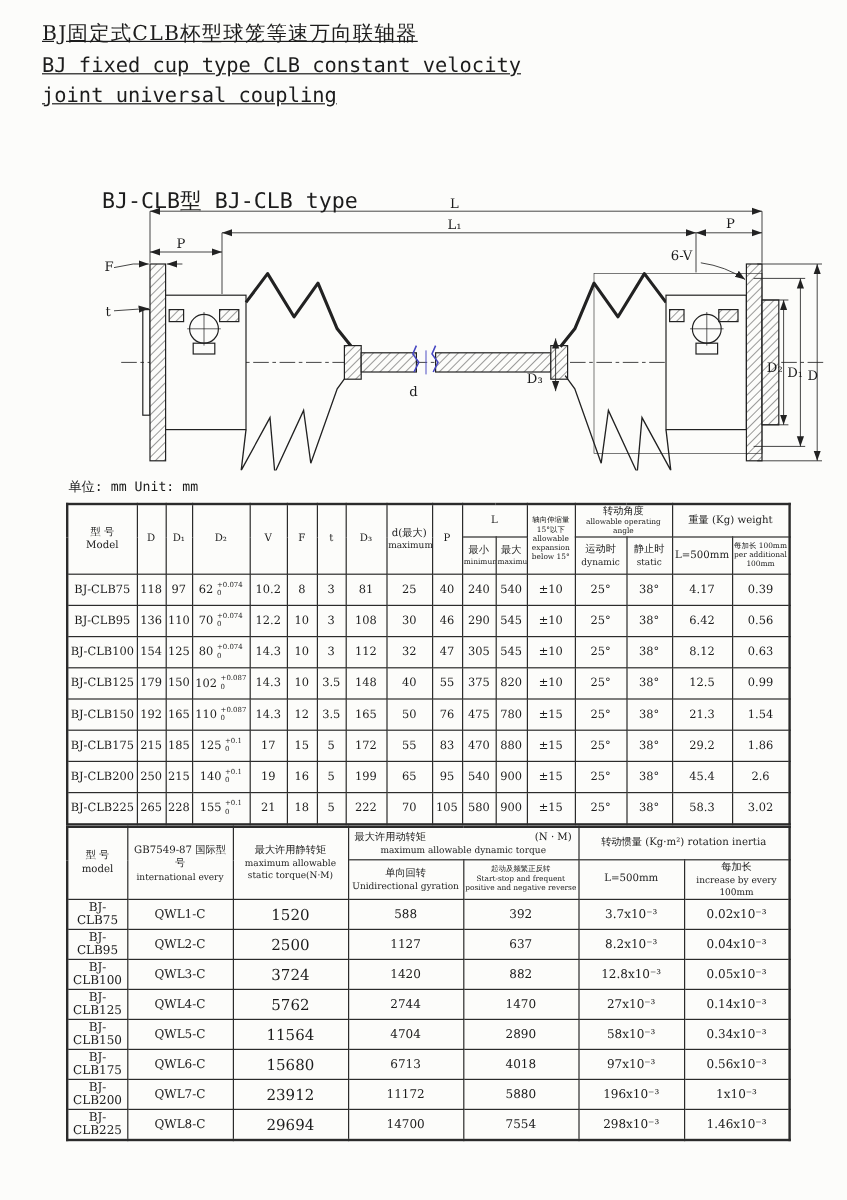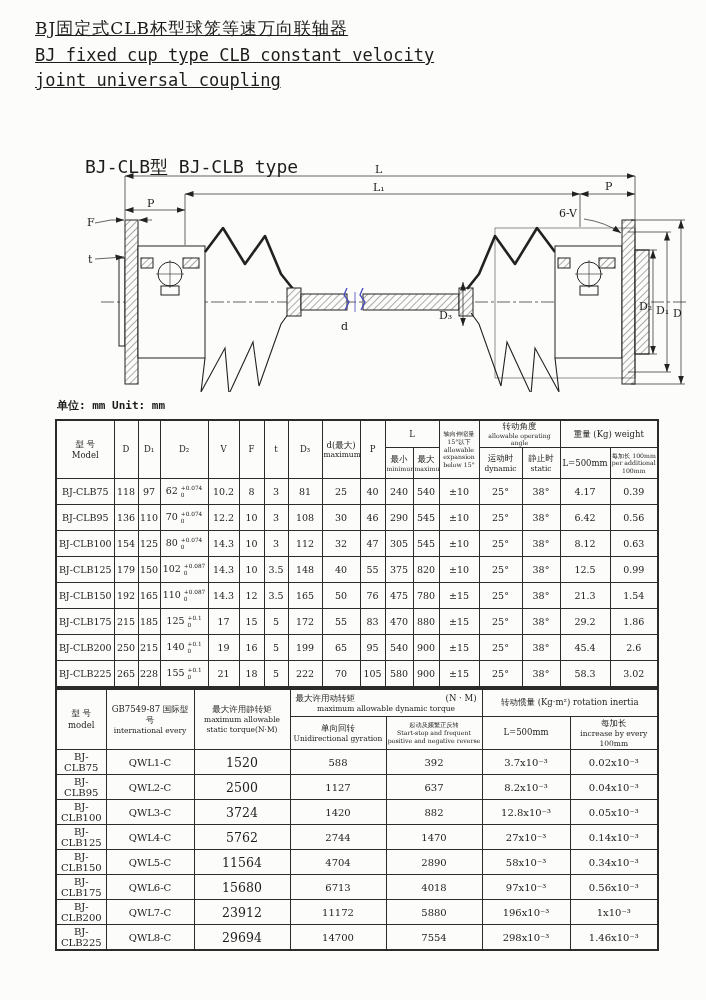--- a/index.html
+++ b/index.html
@@ -6,21 +6,21 @@
   .page{position:relative;width:706px;height:1000px;background:#fcfcfa;color:#1c1c1c;
         font-family:"DejaVu Serif","Liberation Serif",serif;overflow:hidden;}
   .title-block{position:absolute;left:35px;top:20px;line-height:1.0;text-decoration:underline;}
   .title-cn{font-size:17px;letter-spacing:1px;margin-bottom:10px;}
   .title-en{font-size:17px;font-family:"DejaVu Sans Mono","Liberation Mono",monospace;margin-bottom:8px;}
   .drawing-title{position:absolute;left:85px;top:142px;font-size:18px;
         font-family:"DejaVu Sans Mono","Liberation Mono",monospace;margin-top:13px;}
   #drawing{position:absolute;left:75px;top:160px;width:620px;height:232px;}
   #drawing text{font-family:"DejaVu Serif","Liberation Serif",serif;font-size:11px;}
   .unit-note{position:absolute;left:57px;top:398px;font-size:11px;
-        font-family:"DejaVu Sans Mono","Liberation Mono",monospace;font-weight:bold;}
+        font-family:"DejaVu Sans Mono","Liberation Mono",monospace;}
   table{position:absolute;left:55px;border-collapse:collapse;table-layout:fixed;
         background:#fcfcfa;}
   #table1{top:419px;width:602px;}
   #table2{top:688px;width:602px;}
   th,td{border:1px solid #2b2b2b;text-align:center;vertical-align:middle;
         padding:0 1px;font-weight:normal;overflow:hidden;}
   table{border:2px solid #2b2b2b;}
   #table1 th{font-size:8.5px;line-height:1.25;}
   #table1 td{font-size:9.5px;height:25px;}
   #table2 th{font-size:8.5px;line-height:1.3;}

